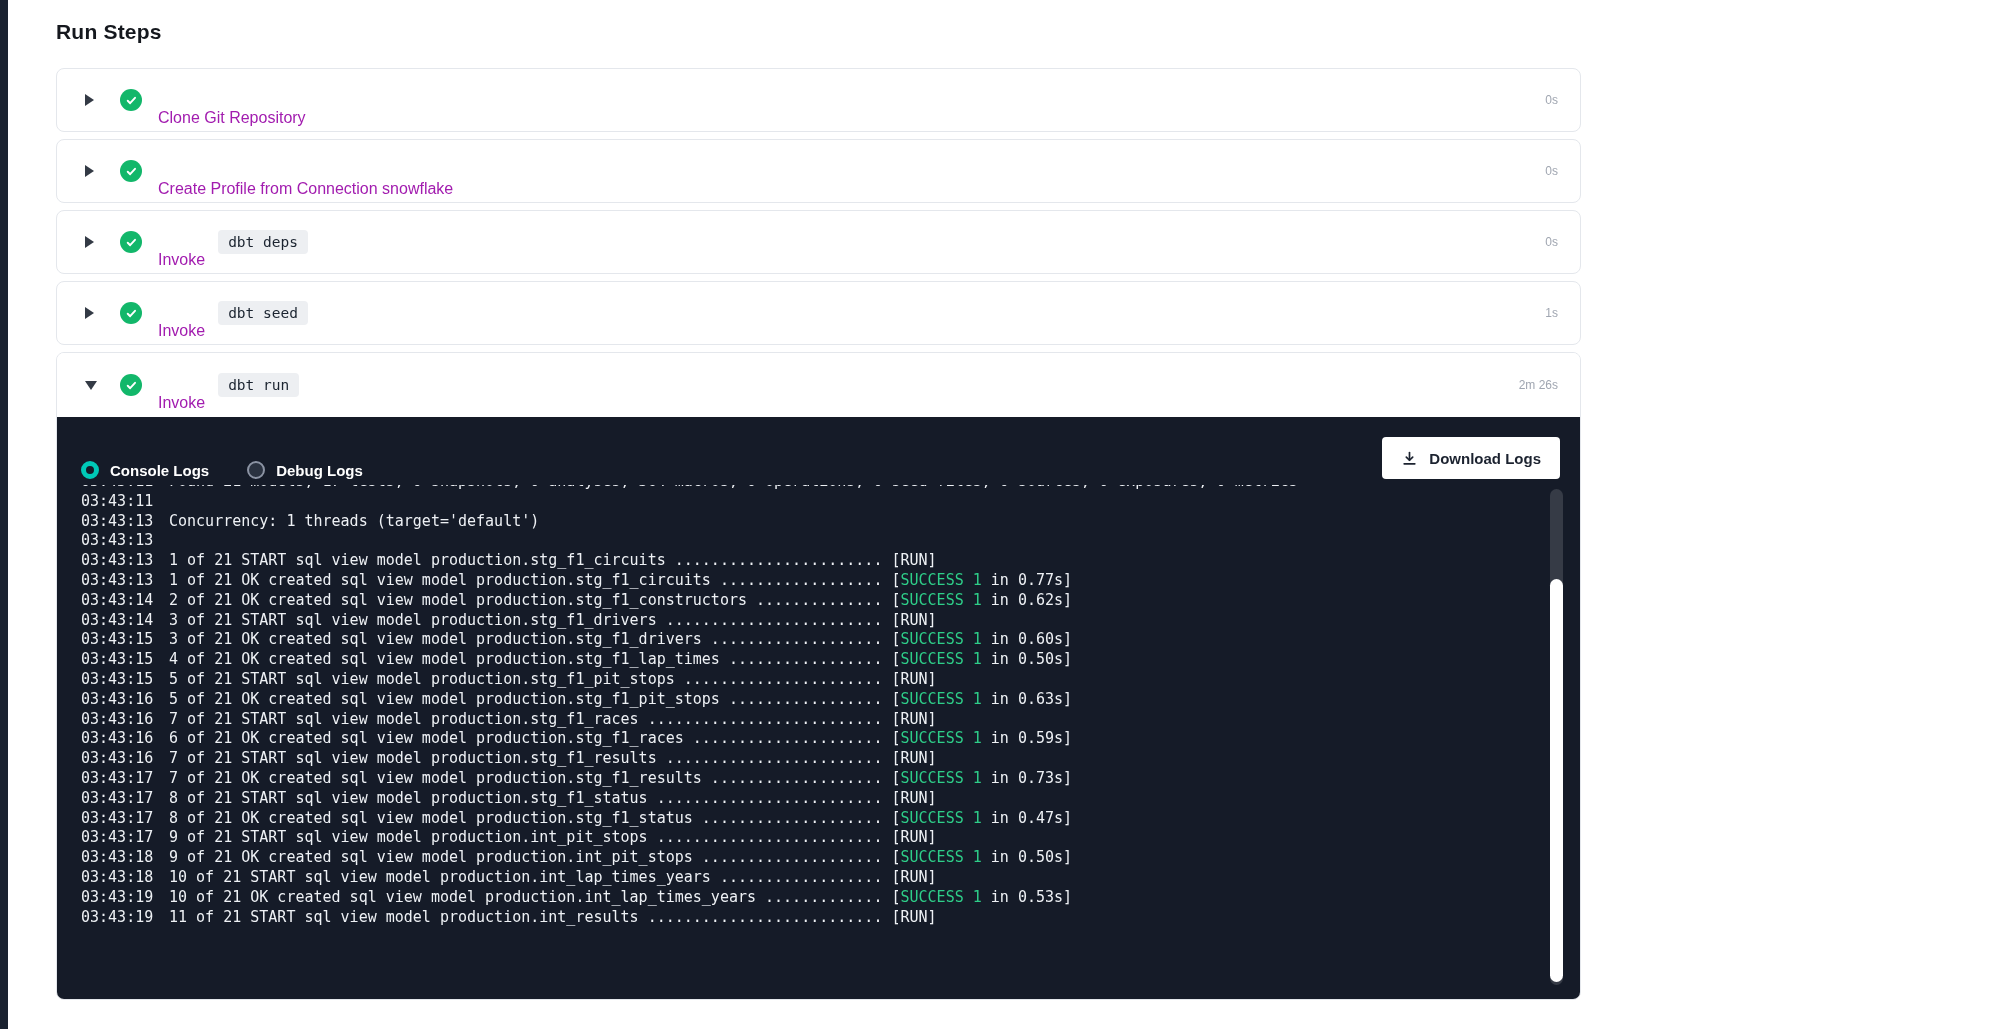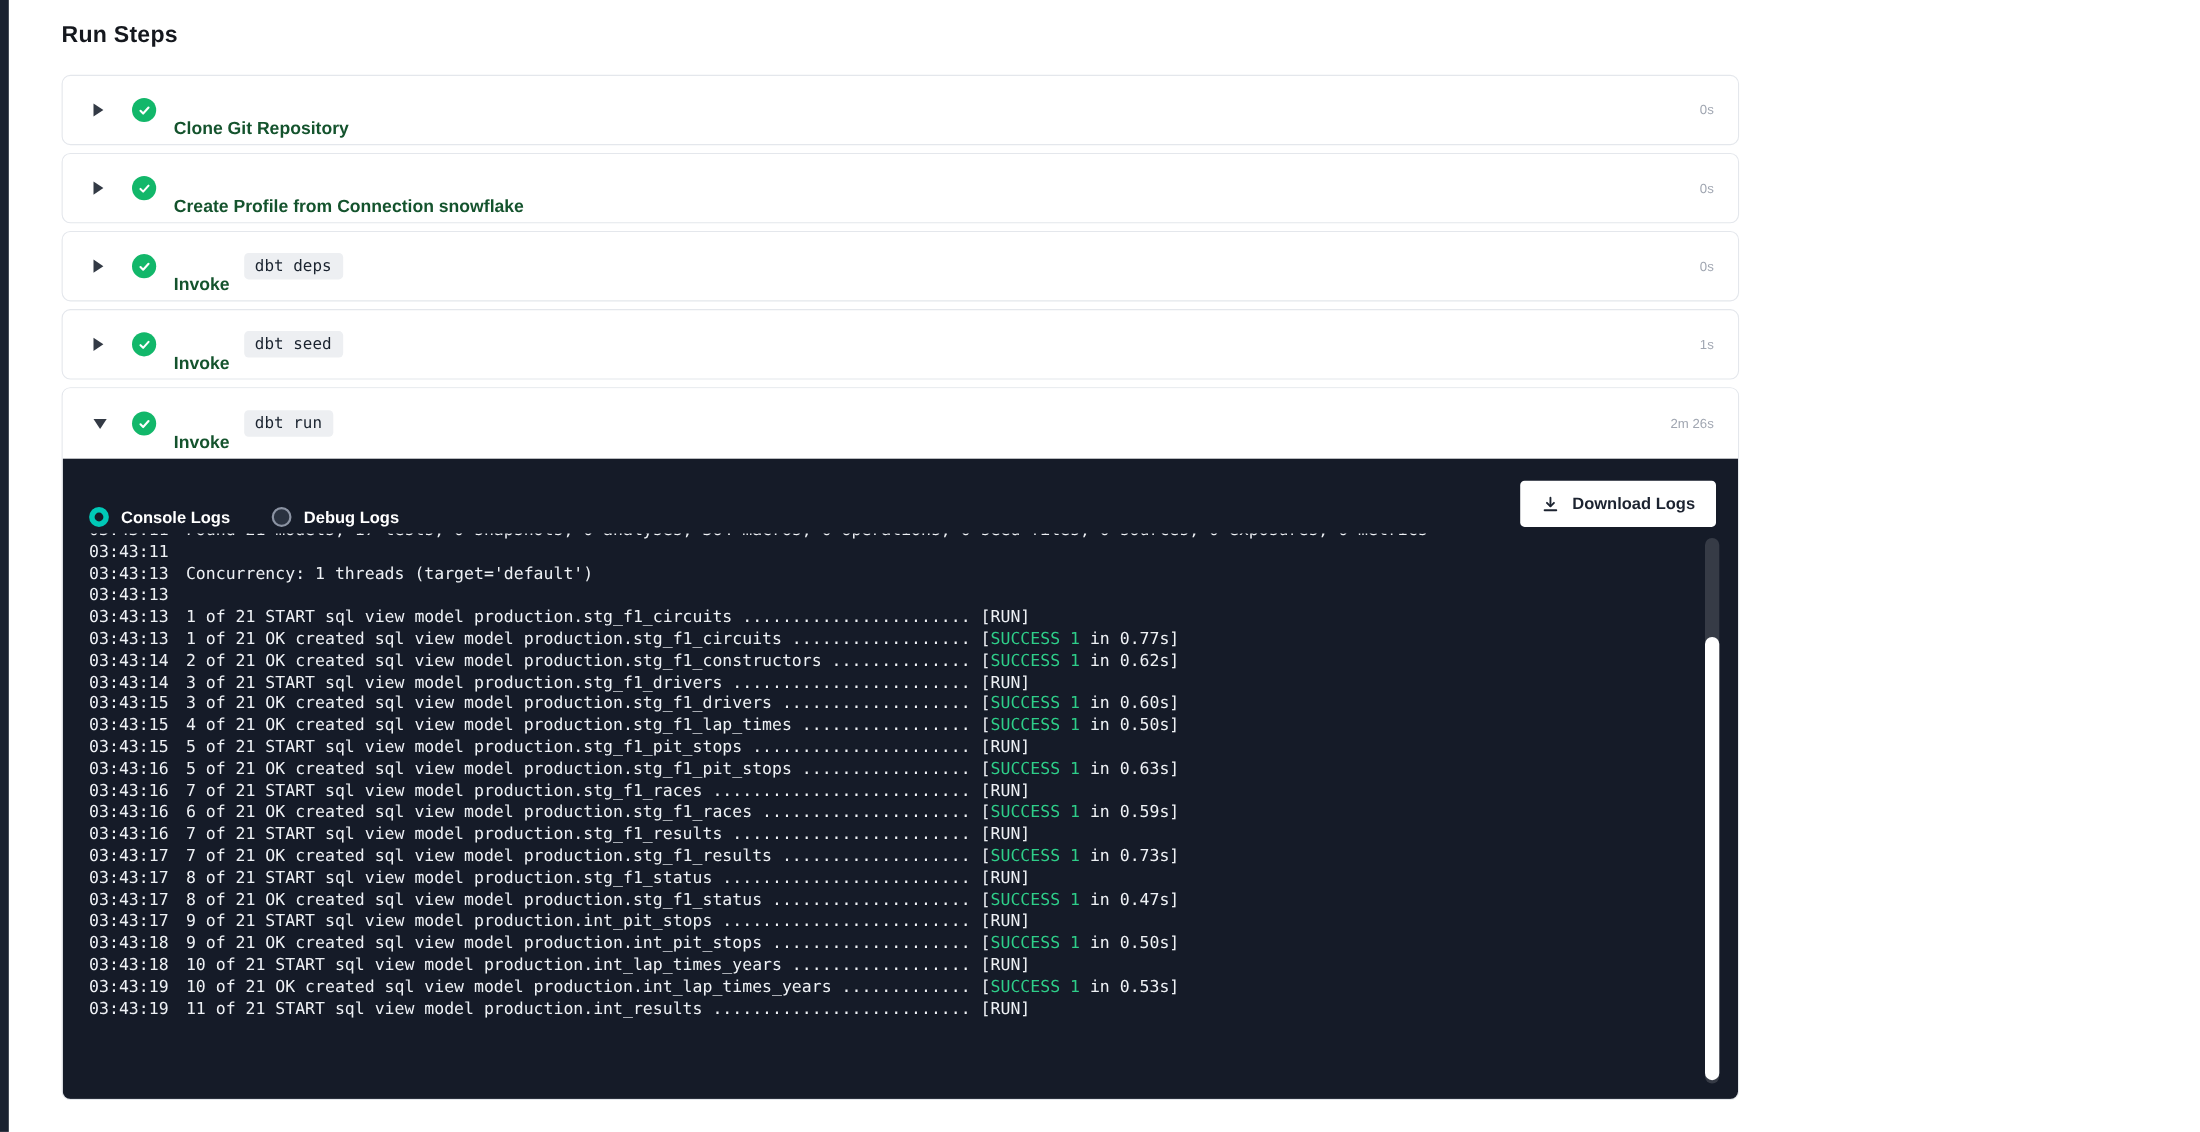--- a/index.html
+++ b/index.html
@@ -12,21 +12,21 @@
   
   .step { display:flex; align-items:center; height:64px; background:#fff;
           border:1px solid #e4e7ec; border-radius:8px; margin-bottom:7px; padding:0 22px 0 28px; cursor:pointer; }
   .caret-right { width:0; height:0; border-left:9px solid #333a45; border-top:6px solid transparent;
                  border-bottom:6px solid transparent; margin-right:26px; flex:0 0 auto; }
   .caret-down  { width:0; height:0; border-top:9px solid #333a45; border-left:6px solid transparent;
                  border-right:6px solid transparent; margin-right:23px; flex:0 0 auto; }
   .check { width:22px; height:22px; border-radius:50%; background:var(--check-green,#12b76a);
            display:flex; align-items:center; justify-content:center; margin-right:16px; flex:0 0 auto; }
   .check svg { width:13px; height:13px; display:block; }
-  .step-title { font-size:16px; font-weight:700; color:#14532d;margin-top:36px; }
+  .step-title { font-size:16px; font-weight:400; color:#a21caf;margin-top:36px; }
   .chip { font-family:"DejaVu Sans Mono", monospace; font-size:14.5px; color:#1b2430;
           background:#edeff2; border-radius:4px; padding:4px 10px; margin-left:13px; font-weight:400; }
   .dur { margin-left:auto; font-size:12px; color:#a0a6b1; }
 
   
   .card-expanded { border:1px solid #e4e7ec; border-radius:8px; overflow:hidden; background:#fff; }
   .card-expanded .step { border:none; border-radius:0; margin-bottom:0; }
 
   
   .log-panel { position:relative; height:582px; background:var(--panel-bg,#151b28); padding:20px 24px 10px; }

